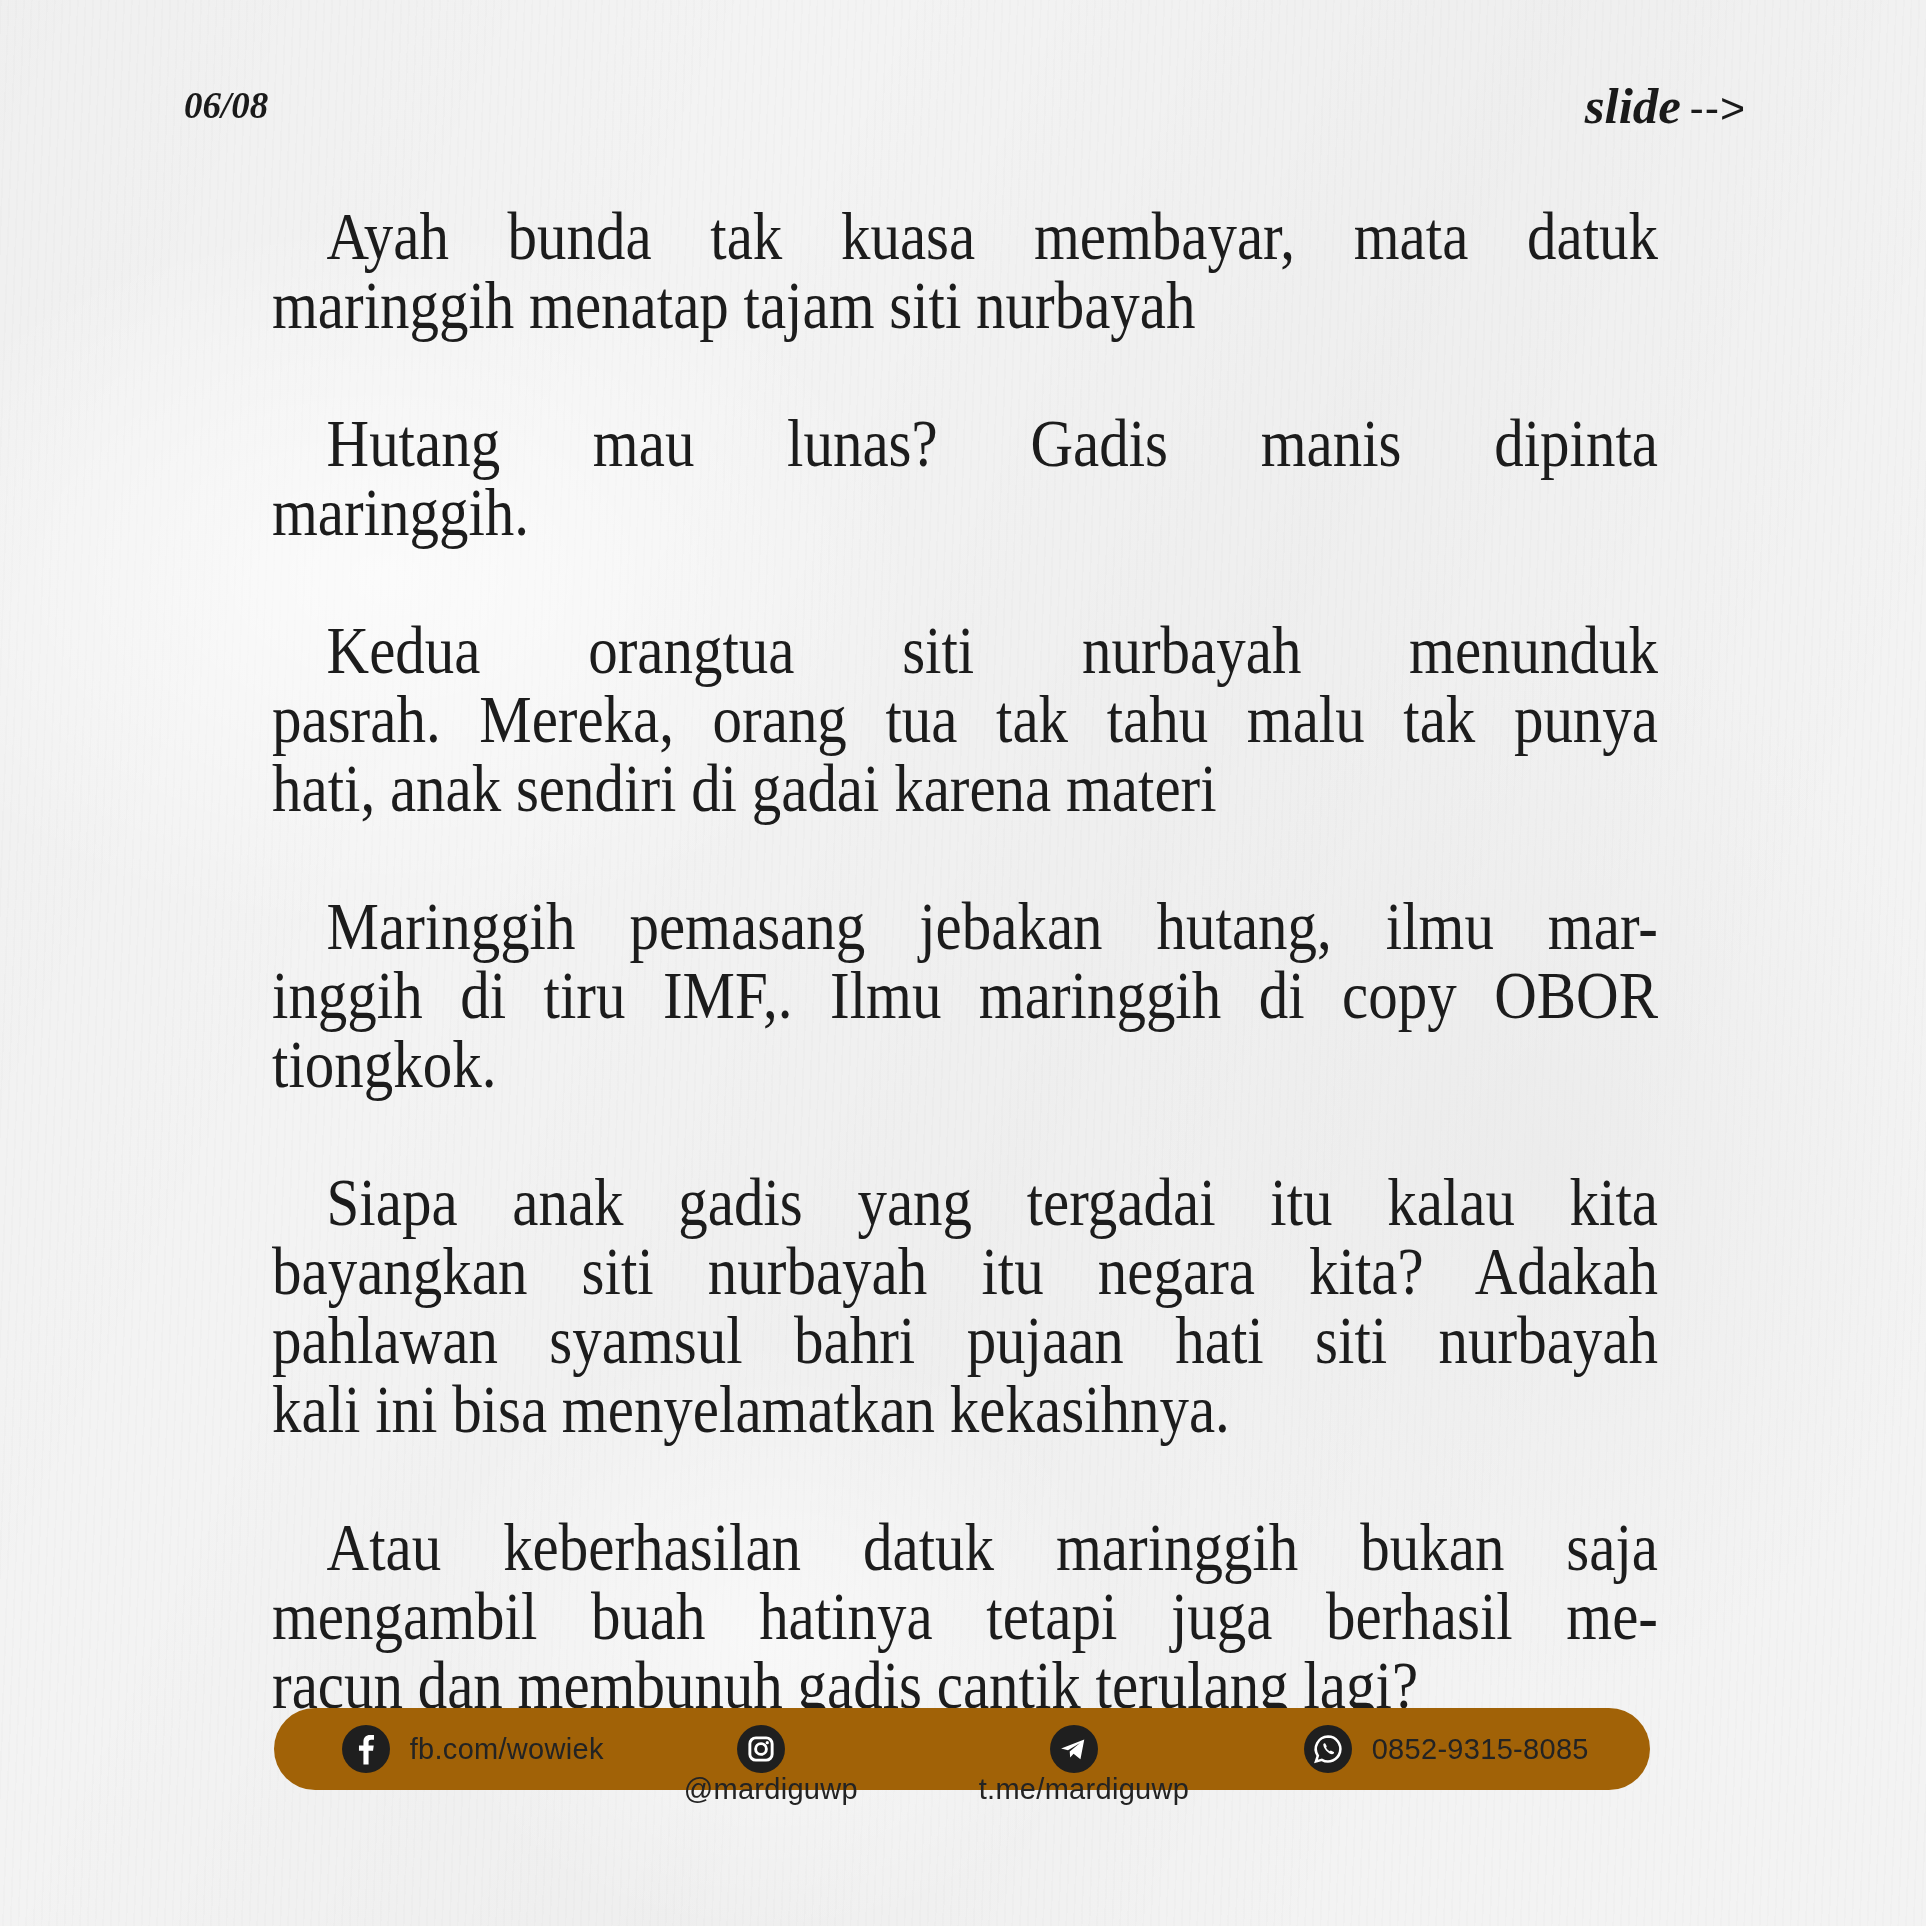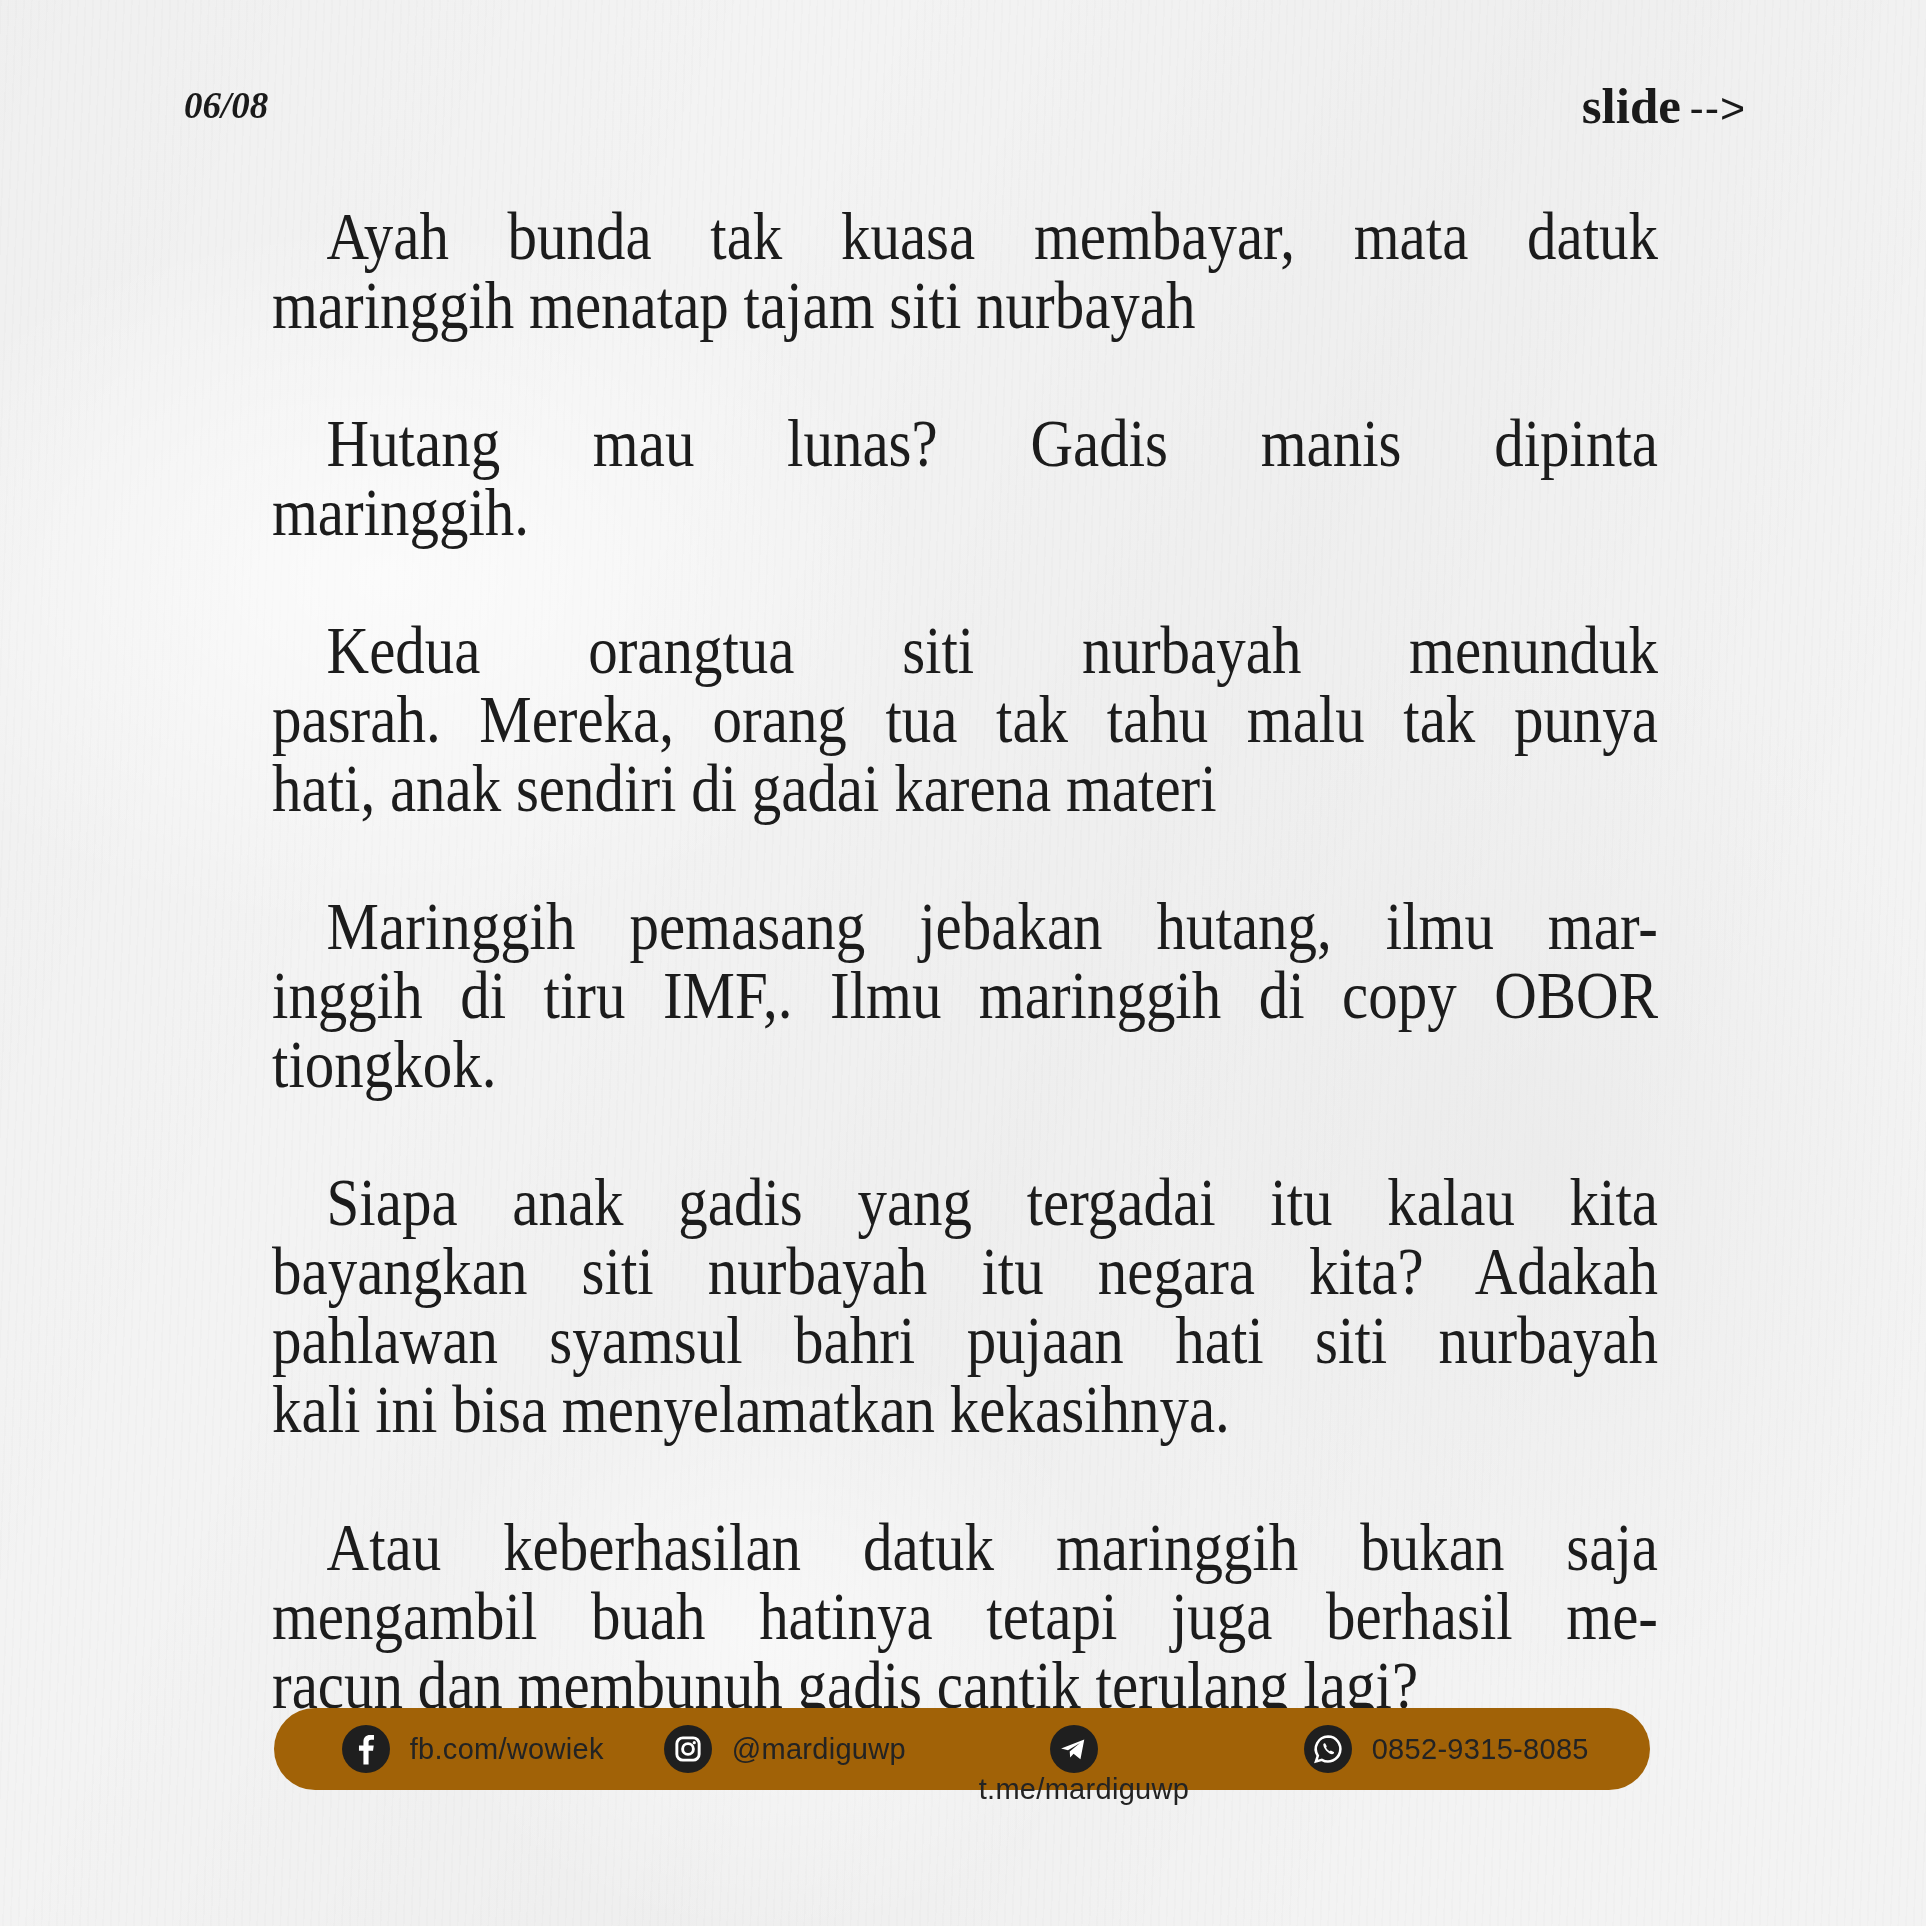--- a/index.html
+++ b/index.html
@@ -42,20 +42,21 @@
       font-size: 51px;
       line-height: 68px;
       color: #1a1a1a;
       white-space: nowrap;
       text-decoration: none;
       cursor: pointer;
     }
     .slide-next .word {
       font-family: "Liberation Serif", "DejaVu Serif", serif;
       font-weight: bold;
+      font-style: italic;
     }
     .slide-next .arrow {
       font-family: "Liberation Sans", "DejaVu Sans", sans-serif;
       font-weight: normal;
       font-size: 43px;
       margin-left: 8.6px;
       letter-spacing: 0.9px;
     }
 
     
@@ -124,21 +125,21 @@
     }
     .contact .label {
       font-family: "Liberation Sans", "DejaVu Sans", sans-serif;
       font-size: 29px;
       font-weight: 500;
       margin-left: 19.7px;
       white-space: nowrap;
       letter-spacing: 0.3px;
     }
     .c-fb { left: 68px; }
-    .c-ig { left: 390px; }
+    .c-ig { left: 390px; flex-direction: column; }
     .c-tg { left: 685px; flex-direction: column; }
     .c-wa { left: 1030px; }
   </style>
 </head>
 <body>
 
 <div class="slide-counter">06/08</div>
 <a class="slide-next">
   <span class="word">slide</span><span class="arrow">--&gt;</span>
 </a>

